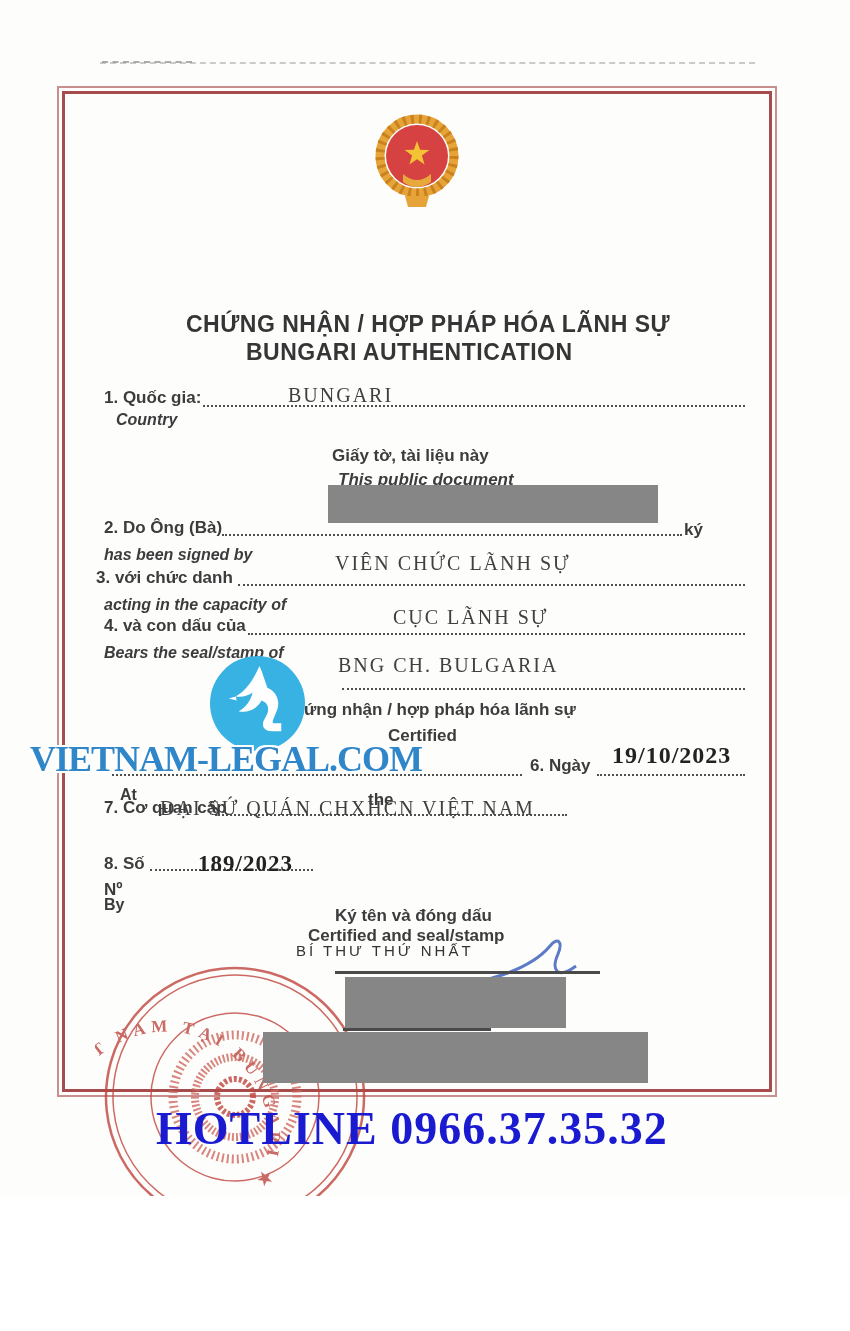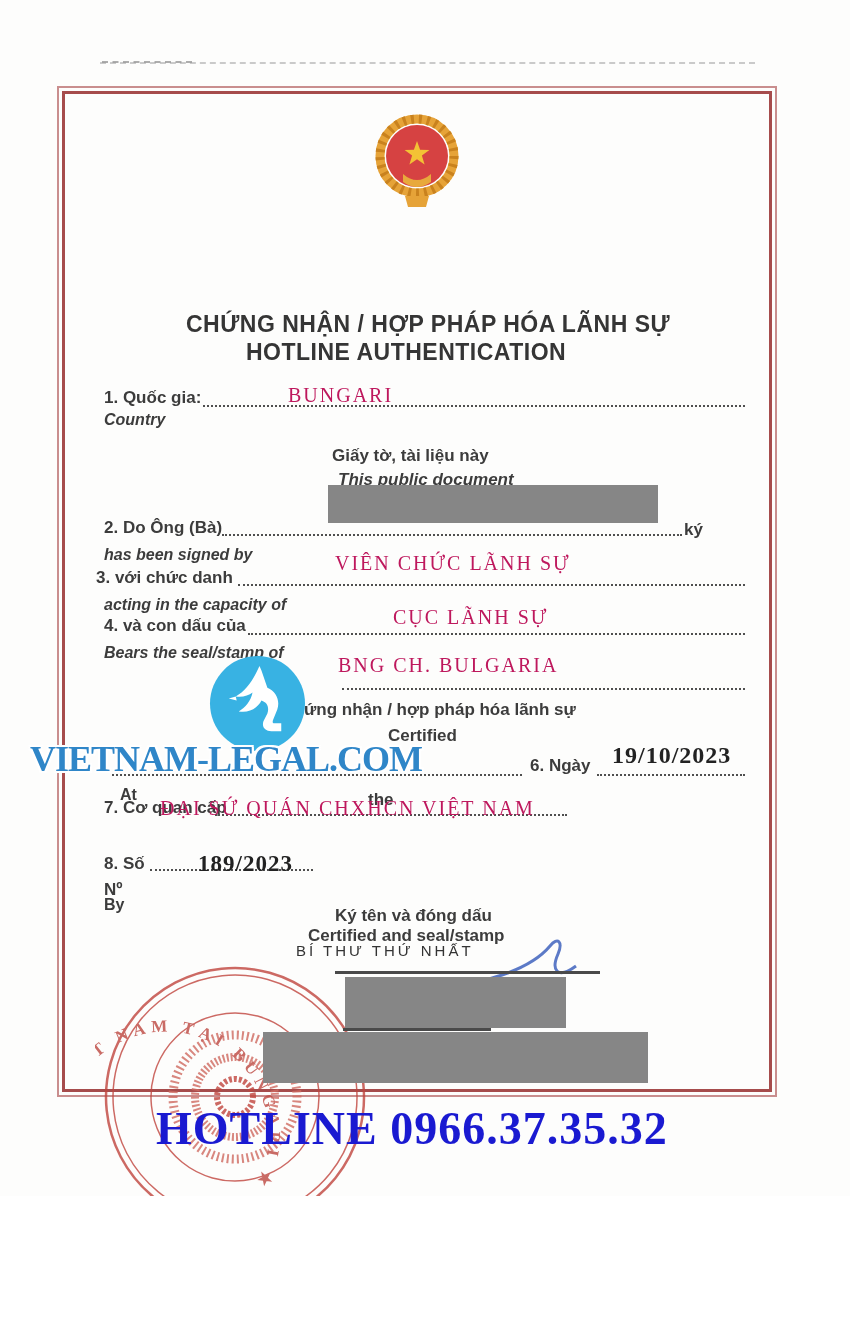--- a/index.html
+++ b/index.html
@@ -2,21 +2,21 @@
 <html><head>
 <meta charset="utf-8">
 <style>
   html,body{margin:0;padding:0;background:#ffffff;}
   #page{position:relative;width:850px;height:1196px;background:#fdfdfc;overflow:hidden;
         font-family:"Liberation Sans",sans-serif;}
   .abs{position:absolute;}
   .lbl{font-weight:bold;font-size:17px;color:#3c3c3c;white-space:nowrap;}
   .sub{font-weight:bold;font-style:italic;font-size:16px;color:#3c3c3c;white-space:nowrap;}
   .ctr{font-weight:bold;font-size:17px;color:#3c3c3c;white-space:nowrap;}
-  .typed{font-family:"Liberation Serif",serif;font-size:20px;color:#be185d;letter-spacing:2px;white-space:nowrap;}
+  .typed{font-family:"Liberation Serif",serif;font-size:20px;color:#404040;letter-spacing:2px;white-space:nowrap;}
   .typedb{font-family:"Liberation Serif",serif;font-weight:bold;font-size:24px;color:#222;letter-spacing:1px;white-space:nowrap;}
   .dots{height:0;border-bottom:2px dotted #4f4f4f;}
   .title{font-weight:bold;font-size:23px;color:#353535;letter-spacing:.5px;white-space:nowrap;}
   .redact{background:#868686;}
   .dline{height:3px;background:#4a4a4a;}
   .wmtext{font-weight:bold;font-size:36px;letter-spacing:-1px;white-space:nowrap;
     text-shadow:-2px -2px 0 #fff,2px -2px 0 #fff,-2px 2px 0 #fff,2px 2px 0 #fff,0 -2px 0 #fff,0 2px 0 #fff,-2px 0 0 #fff,2px 0 0 #fff;font-family:Liberation Serif, serif;}
   .hotline{font-family:"Liberation Serif",serif;font-weight:bold;font-size:46px;letter-spacing:1px;white-space:nowrap;}
   .z1{z-index:1}.z2{z-index:2}.z3{z-index:3}.z4{z-index:4}.z5{z-index:5}.z6{z-index:6}.z7{z-index:7}.z8{z-index:8}
 </style>
@@ -35,26 +35,26 @@
   <svg class="abs z3" style="left:371px;top:114px;" width="92" height="100" viewBox="0 0 92 100">
     <circle cx="46" cy="42" r="37" fill="none" stroke="#e6a338" stroke-width="9"></circle>
     <circle cx="46" cy="42" r="37" fill="none" stroke="#c9821e" stroke-width="9" stroke-dasharray="3 5"></circle>
     <circle cx="46" cy="42" r="31" fill="#d64242"></circle>
     <polygon points="46,27 49.1,35.8 58.4,36 50.9,41.6 53.6,50.5 46,45.2 38.4,50.5 41.1,41.6 33.6,36 42.9,35.8" fill="#f3c235"></polygon>
     <path d="M32 60 Q46 72 60 60 L60 68 Q46 78 32 68 Z" fill="#e8a93c"></path>
     <path d="M34 82 L58 82 L55 93 L37 93 Z" fill="#e6a338"></path>
   </svg>
 
   <div class="abs z3 title" style="left:186px;top:311px;">CHỨNG NHẬN / HỢP PHÁP HÓA LÃNH SỰ</div>
-  <div class="abs z3 title" style="left:246px;top:339px;">HOTLINE AUTHENTICATION</div>
+  <div class="abs z3 title" style="left:246px;top:339px;">BUNGARI AUTHENTICATION</div>
 
   <div class="abs z3 lbl" style="left:104px;top:388px;">1. Quốc gia:</div>
   <div class="abs z3 dots" style="left:203px;top:405px;width:542px;"></div>
   <div class="abs z3 typed" style="left:288px;top:384px;">BUNGARI</div>
-  <div class="abs z3 sub" style="left:104px;top:411px;">Country</div>
+  <div class="abs z3 sub" style="left:116px;top:411px;">Country</div>
 
   <div class="abs z3 ctr" style="left:332px;top:446px;">Giấy tờ, tài liệu này</div>
   <div class="abs z3 sub" style="left:338px;top:470px;font-size:17px;">This public document</div>
 
   <div class="abs z6 redact" style="left:328px;top:485px;width:330px;height:38px;"></div>
 
   <div class="abs z3 lbl" style="left:104px;top:518px;">2. Do Ông (Bà)</div>
   <div class="abs z3 dots" style="left:222px;top:534px;width:460px;"></div>
   <div class="abs z3 lbl" style="left:684px;top:520px;">ký</div>
   <div class="abs z3 sub" style="left:104px;top:546px;">has been signed by</div>

